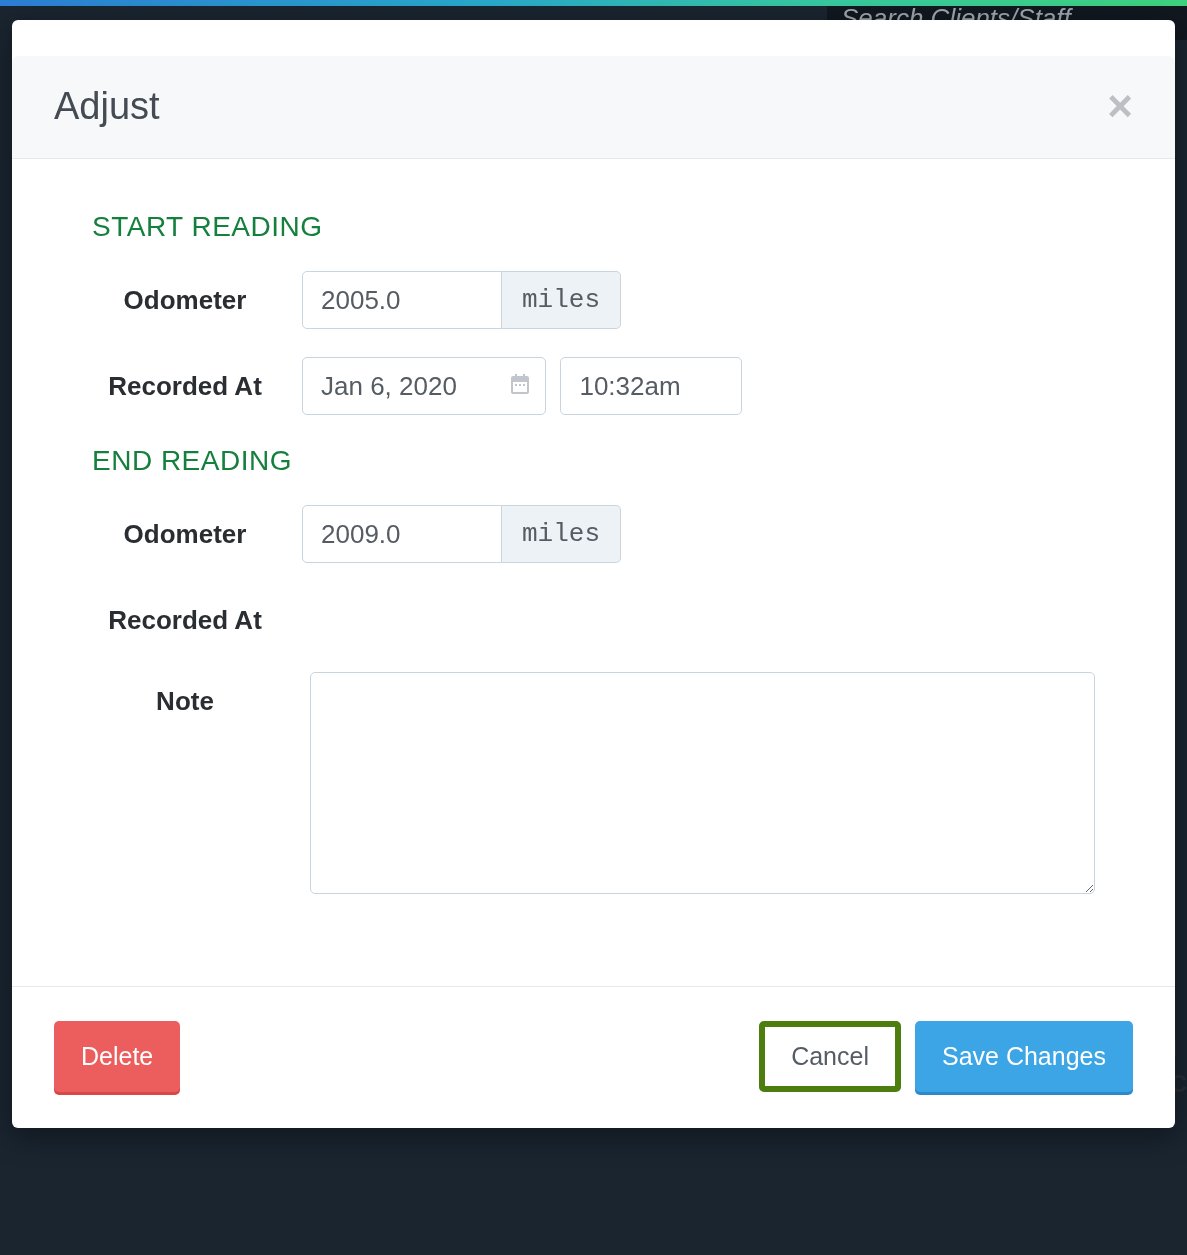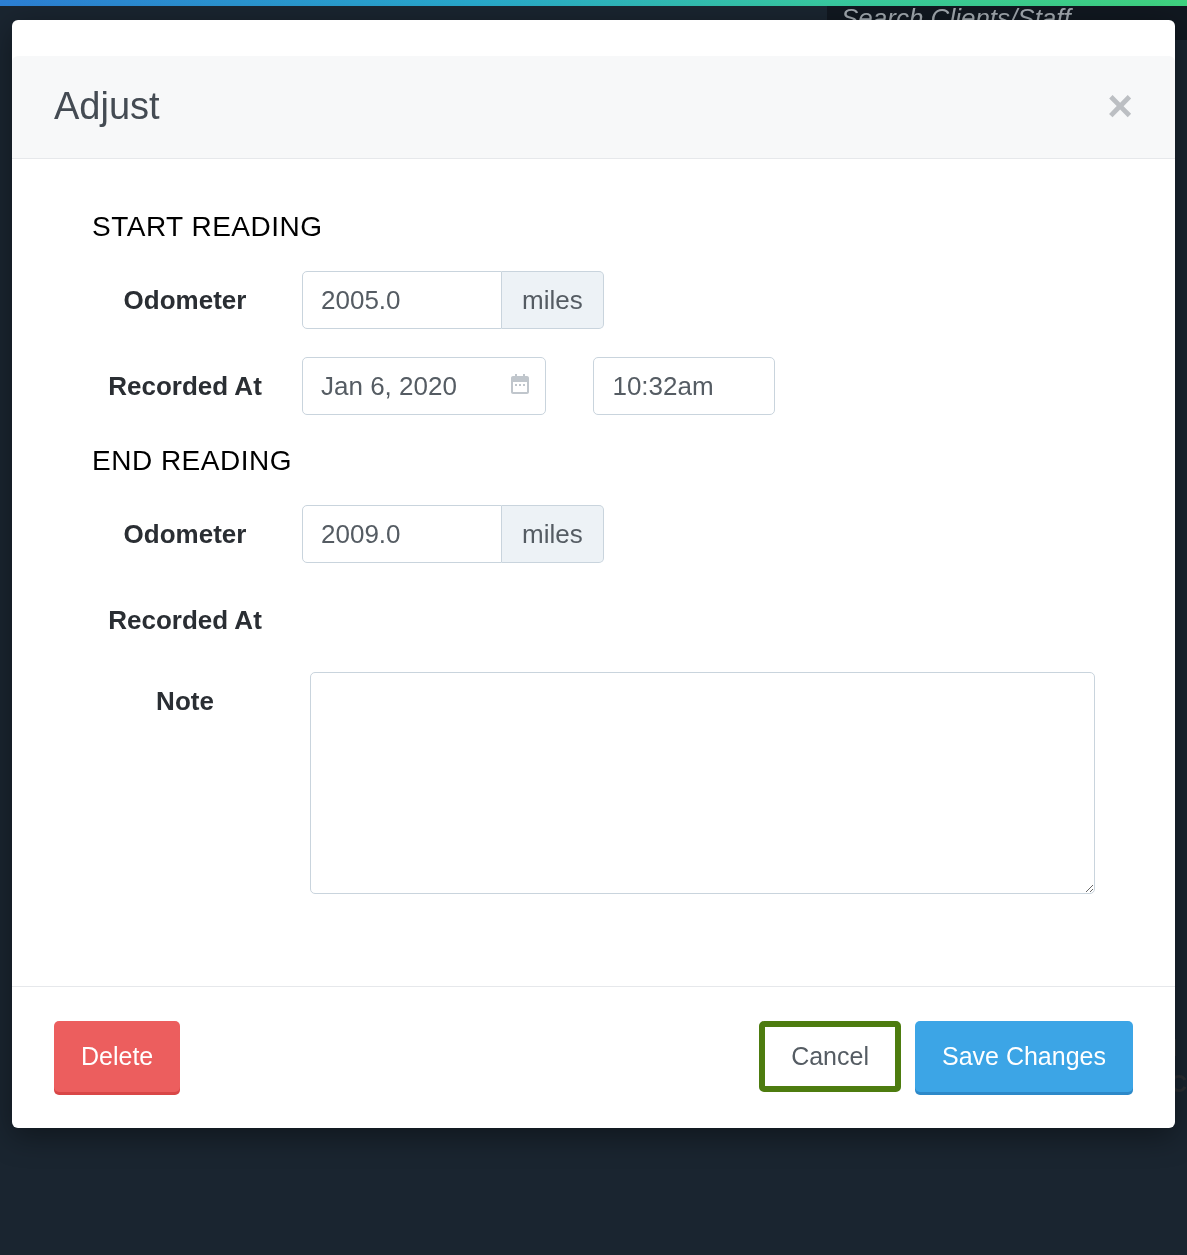--- a/index.html
+++ b/index.html
@@ -66,21 +66,21 @@
       color: #bcbfc3;
       cursor: pointer;
       line-height: 1;
       background: none;
       border: none;
     }
     .modal-body {
       padding: 42px 80px 60px 80px;
     }
     .section-heading {
-      color: #000000;
+      color: #15803d;
       font-size: 28px;
       font-weight: 500;
       letter-spacing: 0.5px;
       margin: 10px 0 28px;
     }
     .form-row {
       display: flex;
       align-items: flex-start;
       margin-bottom: 28px;
     }
@@ -115,35 +115,36 @@
       display: inline-flex;
       align-items: center;
       padding: 0 20px;
       background: #edf2f6;
       border: 1px solid #c9d4dd;
       border-left: none;
       border-top-right-radius: 5px;
       border-bottom-right-radius: 5px;
       font-size: 26px;
       color: #555c63;
+      font-family: Liberation Mono, monospace;
     }
     .date-input-wrap {
       position: relative;
       display: inline-block;
       margin-right: 10px;
     }
     .date-input { width: 244px; padding-right: 44px; }
     .calendar-icon {
       position: absolute;
       right: 14px;
       top: 50%;
       transform: translateY(-50%);
       pointer-events: none;
     }
-    .time-input { width: 182px; margin-left: 33px; }
+    .time-input { width: 182px; }
     textarea.text-input {
       width: 100%;
       height: 222px;
       padding: 14px 18px;
       resize: vertical;
     }
     .modal-footer {
       border-top: 1px solid #e6e8eb;
       padding: 34px 42px 36px 42px;
       display: flex;

